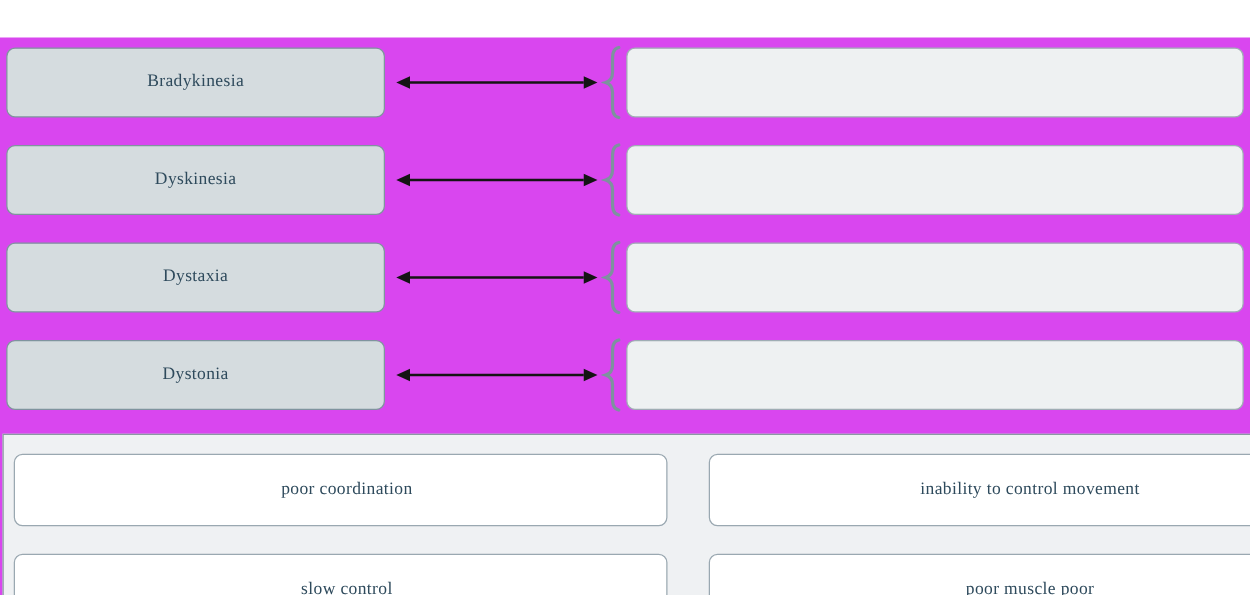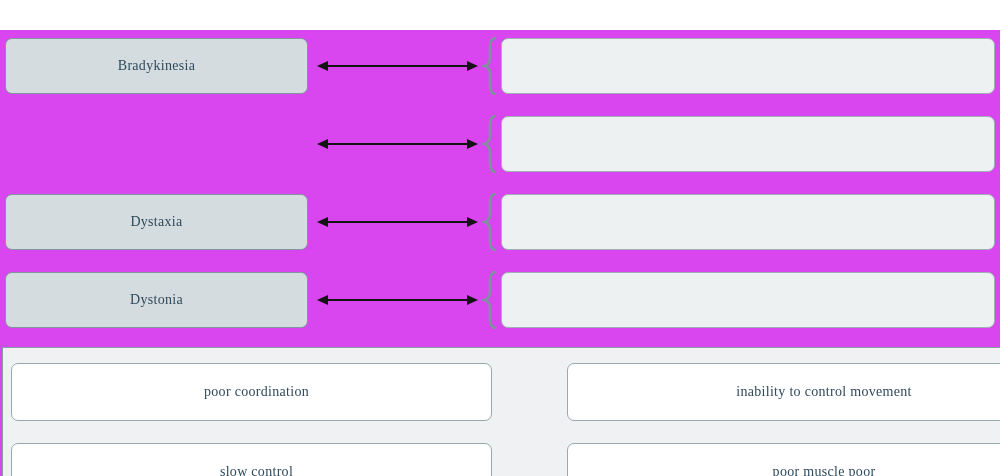--- a/index.html
+++ b/index.html
@@ -78,21 +78,21 @@
     position: absolute;
     height: 58px;
     background: #ffffff;
     border: 1px solid #9aa8b1;
     border-radius: 7px;
     display: flex; align-items: center; justify-content: center;
     font-size: 14px;
     letter-spacing: 0.3px;
     cursor: grab;
   }
-  .card-c0 { left: 8px;   width: 481px; padding-left: 10px; }
+  .card-c0 { left: 8px;   width: 523px; padding-left: 10px; }
   .card-c1 { left: 564px; width: 514px; }
   .card-r0 { top: 15px; }
   .card-r1 { top: 95px; }
 </style>
 </head>
 <body>
 
 <div class="canvas">
 
   <div class="match-row row-0">
@@ -104,20 +104,23 @@
       <span class="arrow-line"></span>
       <span class="arrow-head-right"></span>
     </div>
     <svg class="brace" viewBox="0 0 17 60">
       <path d="M 14 2 C 9 3, 9 8, 9 13 L 9 22 C 9 27, 7 29, 3.5 30 C 7 31, 9 33, 9 38 L 9 47 C 9 52, 9 57, 14 58" fill="none" stroke="#7d929e" stroke-width="2.6" stroke-linecap="round"></path>
     </svg>
     <div class="drop-zone"></div>
   </div>
 
   <div class="match-row row-1">
+    <div class="term-box">
+      <span>Dyskinesia</span>
+    </div>
     <div class="arrow">
       <span class="arrow-head-left"></span>
       <span class="arrow-line"></span>
       <span class="arrow-head-right"></span>
     </div>
     <svg class="brace" viewBox="0 0 17 60">
       <path d="M 14 2 C 9 3, 9 8, 9 13 L 9 22 C 9 27, 7 29, 3.5 30 C 7 31, 9 33, 9 38 L 9 47 C 9 52, 9 57, 14 58" fill="none" stroke="#7d929e" stroke-width="2.6" stroke-linecap="round"></path>
     </svg>
     <div class="drop-zone"></div>
   </div>

